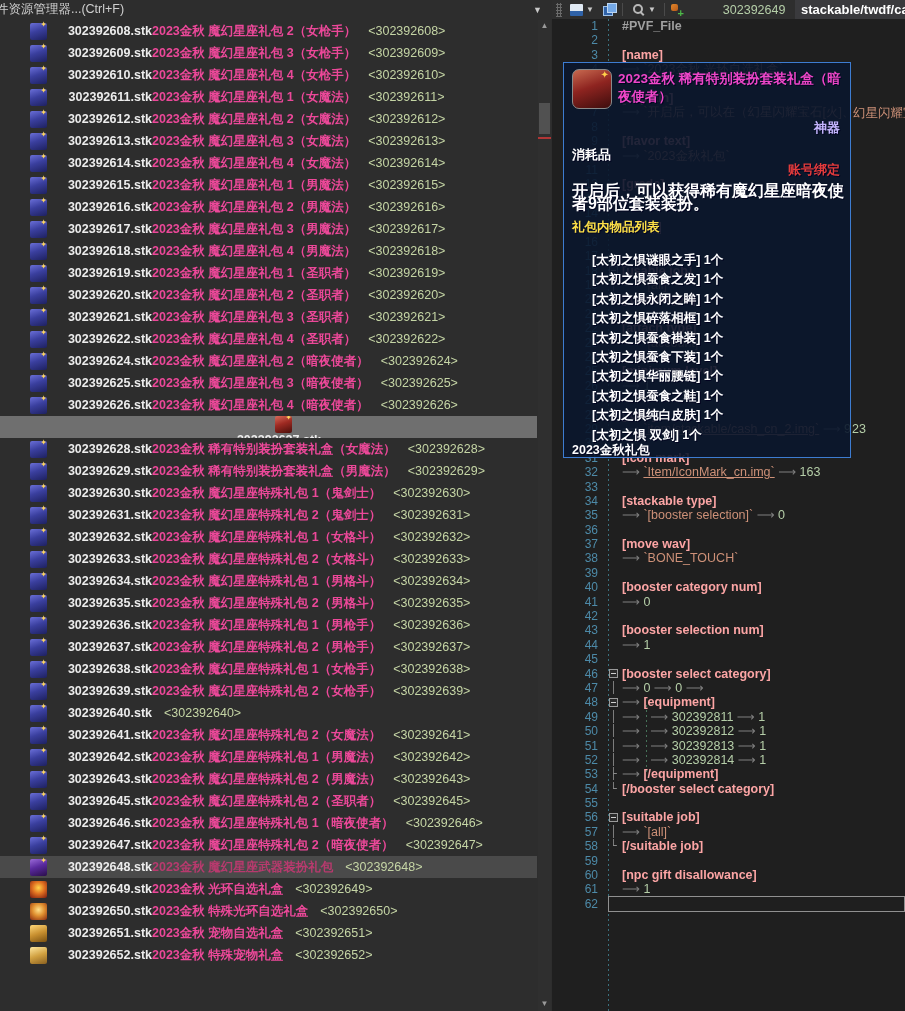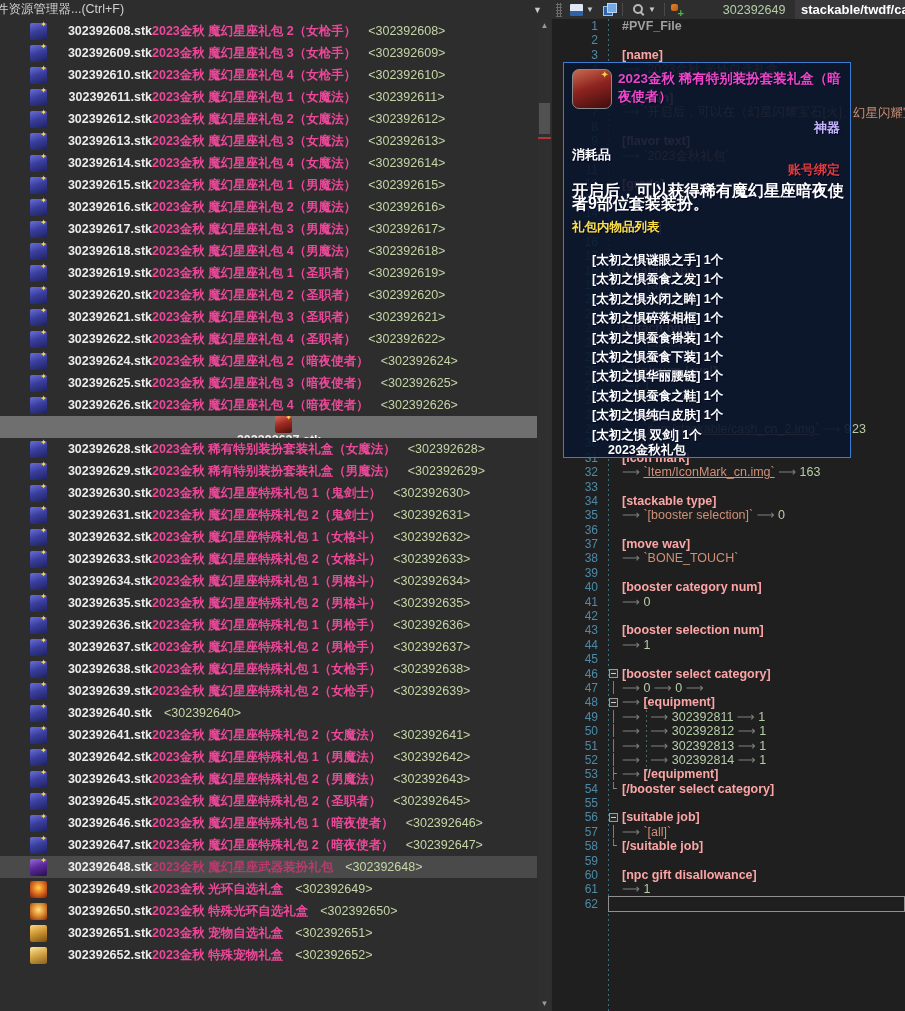--- a/index.html
+++ b/index.html
@@ -83,21 +83,21 @@
   #ttlicon{position:absolute;left:8px;top:6px;width:38px;height:38px;border:1px solid #8a8a8a;border-radius:7px;background:linear-gradient(160deg,#c86a50 0%,#8e2420 45%,#3d0d0d 100%);}
   #ttlicon::after{content:"✦";position:absolute;right:2px;top:-1px;font-size:10px;color:#ffd24a;}
   #ttitle{position:absolute;left:54px;top:7px;width:228px;color:#ee46c8;font-weight:700;font-size:13.5px;line-height:17.5px;}
   #trarity{position:absolute;right:10px;top:56px;color:#c4b5fd;font-weight:700;font-size:13px;}
   #tkind{position:absolute;left:8px;top:83px;color:#ffffff;font-weight:700;font-size:13px;}
   #tbind{position:absolute;right:10px;top:98px;color:#e23b3b;font-weight:700;font-size:13px;}
   #tdesc{position:absolute;left:8px;top:121px;width:272px;color:#ffffff;font-weight:700;font-size:16px;line-height:13px;}
   #tlisthdr{position:absolute;left:8px;top:156px;color:#fde047;font-weight:700;font-size:12.5px;text-align:center;}
   #titems{position:absolute;left:12px;top:173px;margin:16px;padding:0;list-style:none;}
   #titems li{height:19.4px;color:#ffffff;font-weight:700;font-size:12.5px;}
-  #tfooter{position:absolute;left:8px;top:379px;color:#ffffff;font-weight:700;font-size:12.5px;margin-left:36px;}
+  #tfooter{position:absolute;left:8px;top:379px;color:#ffffff;font-weight:700;font-size:12.5px;}
 </style>
 </head>
 <body>
 
 <div id="root">
 
   <div id="leftpanel">
     <div id="filterbar">
       <span class="flabel">件资源管理器...(Ctrl+F)</span>
       <span class="caret">▼</span>

